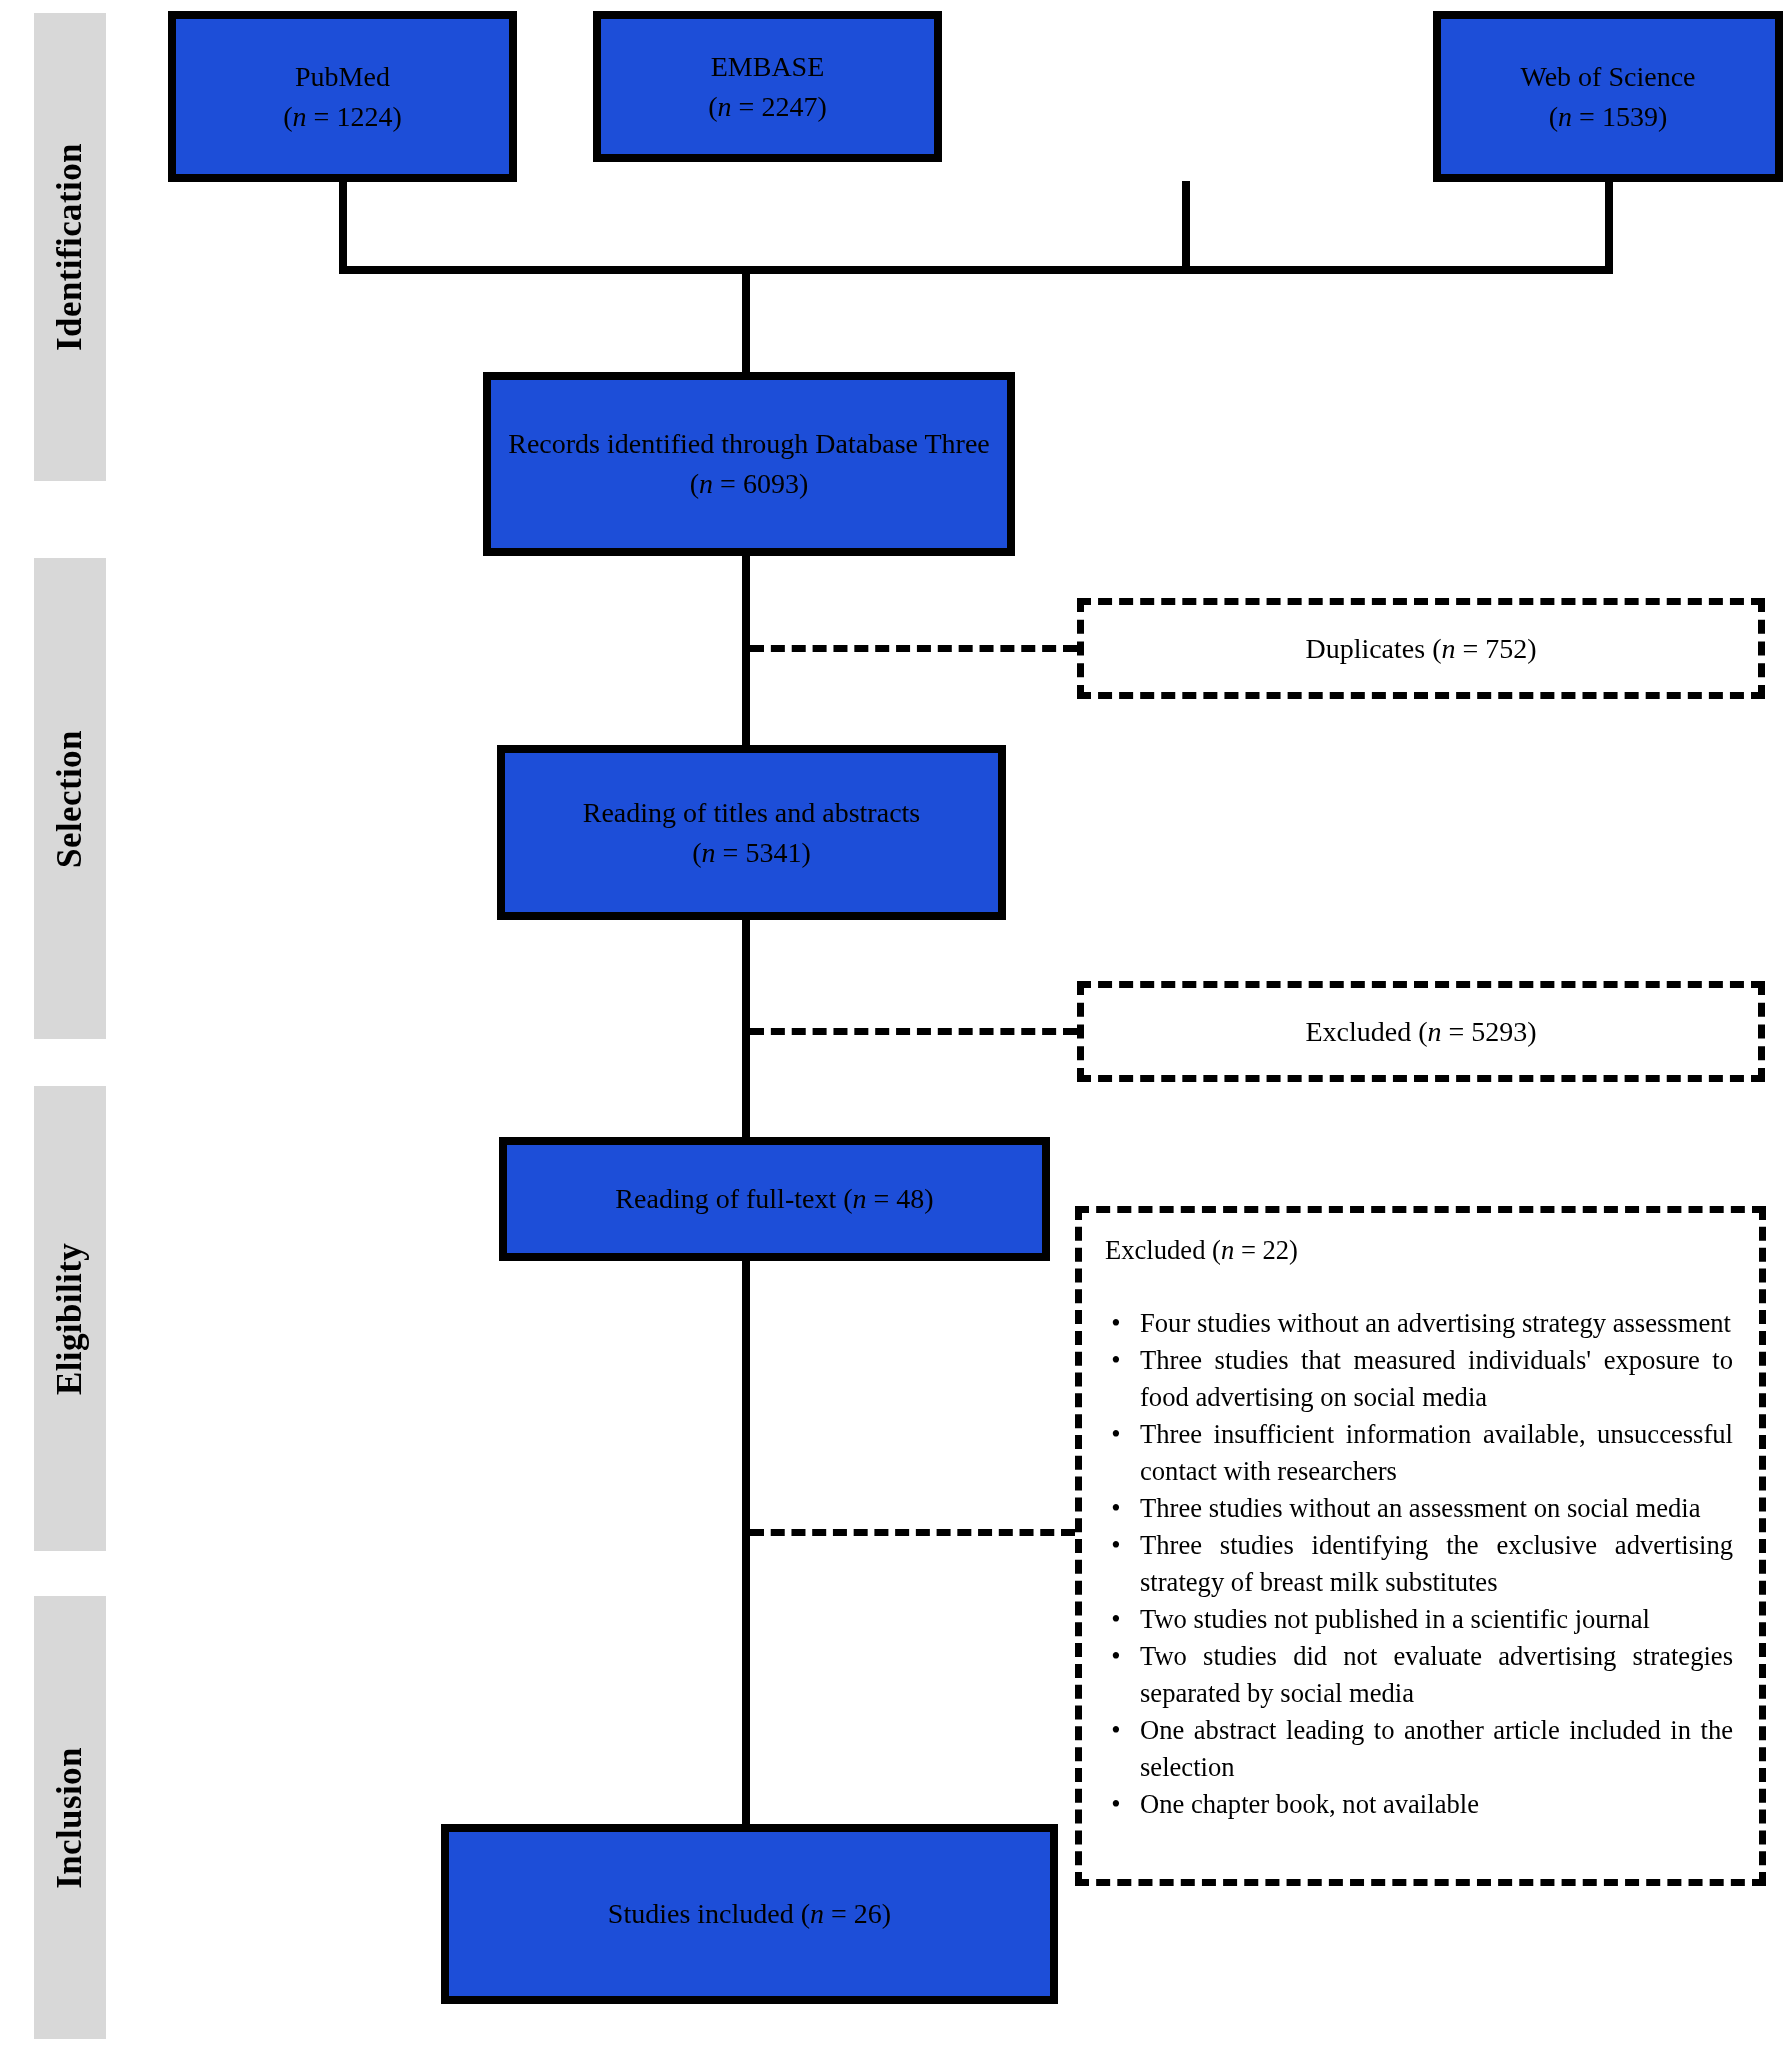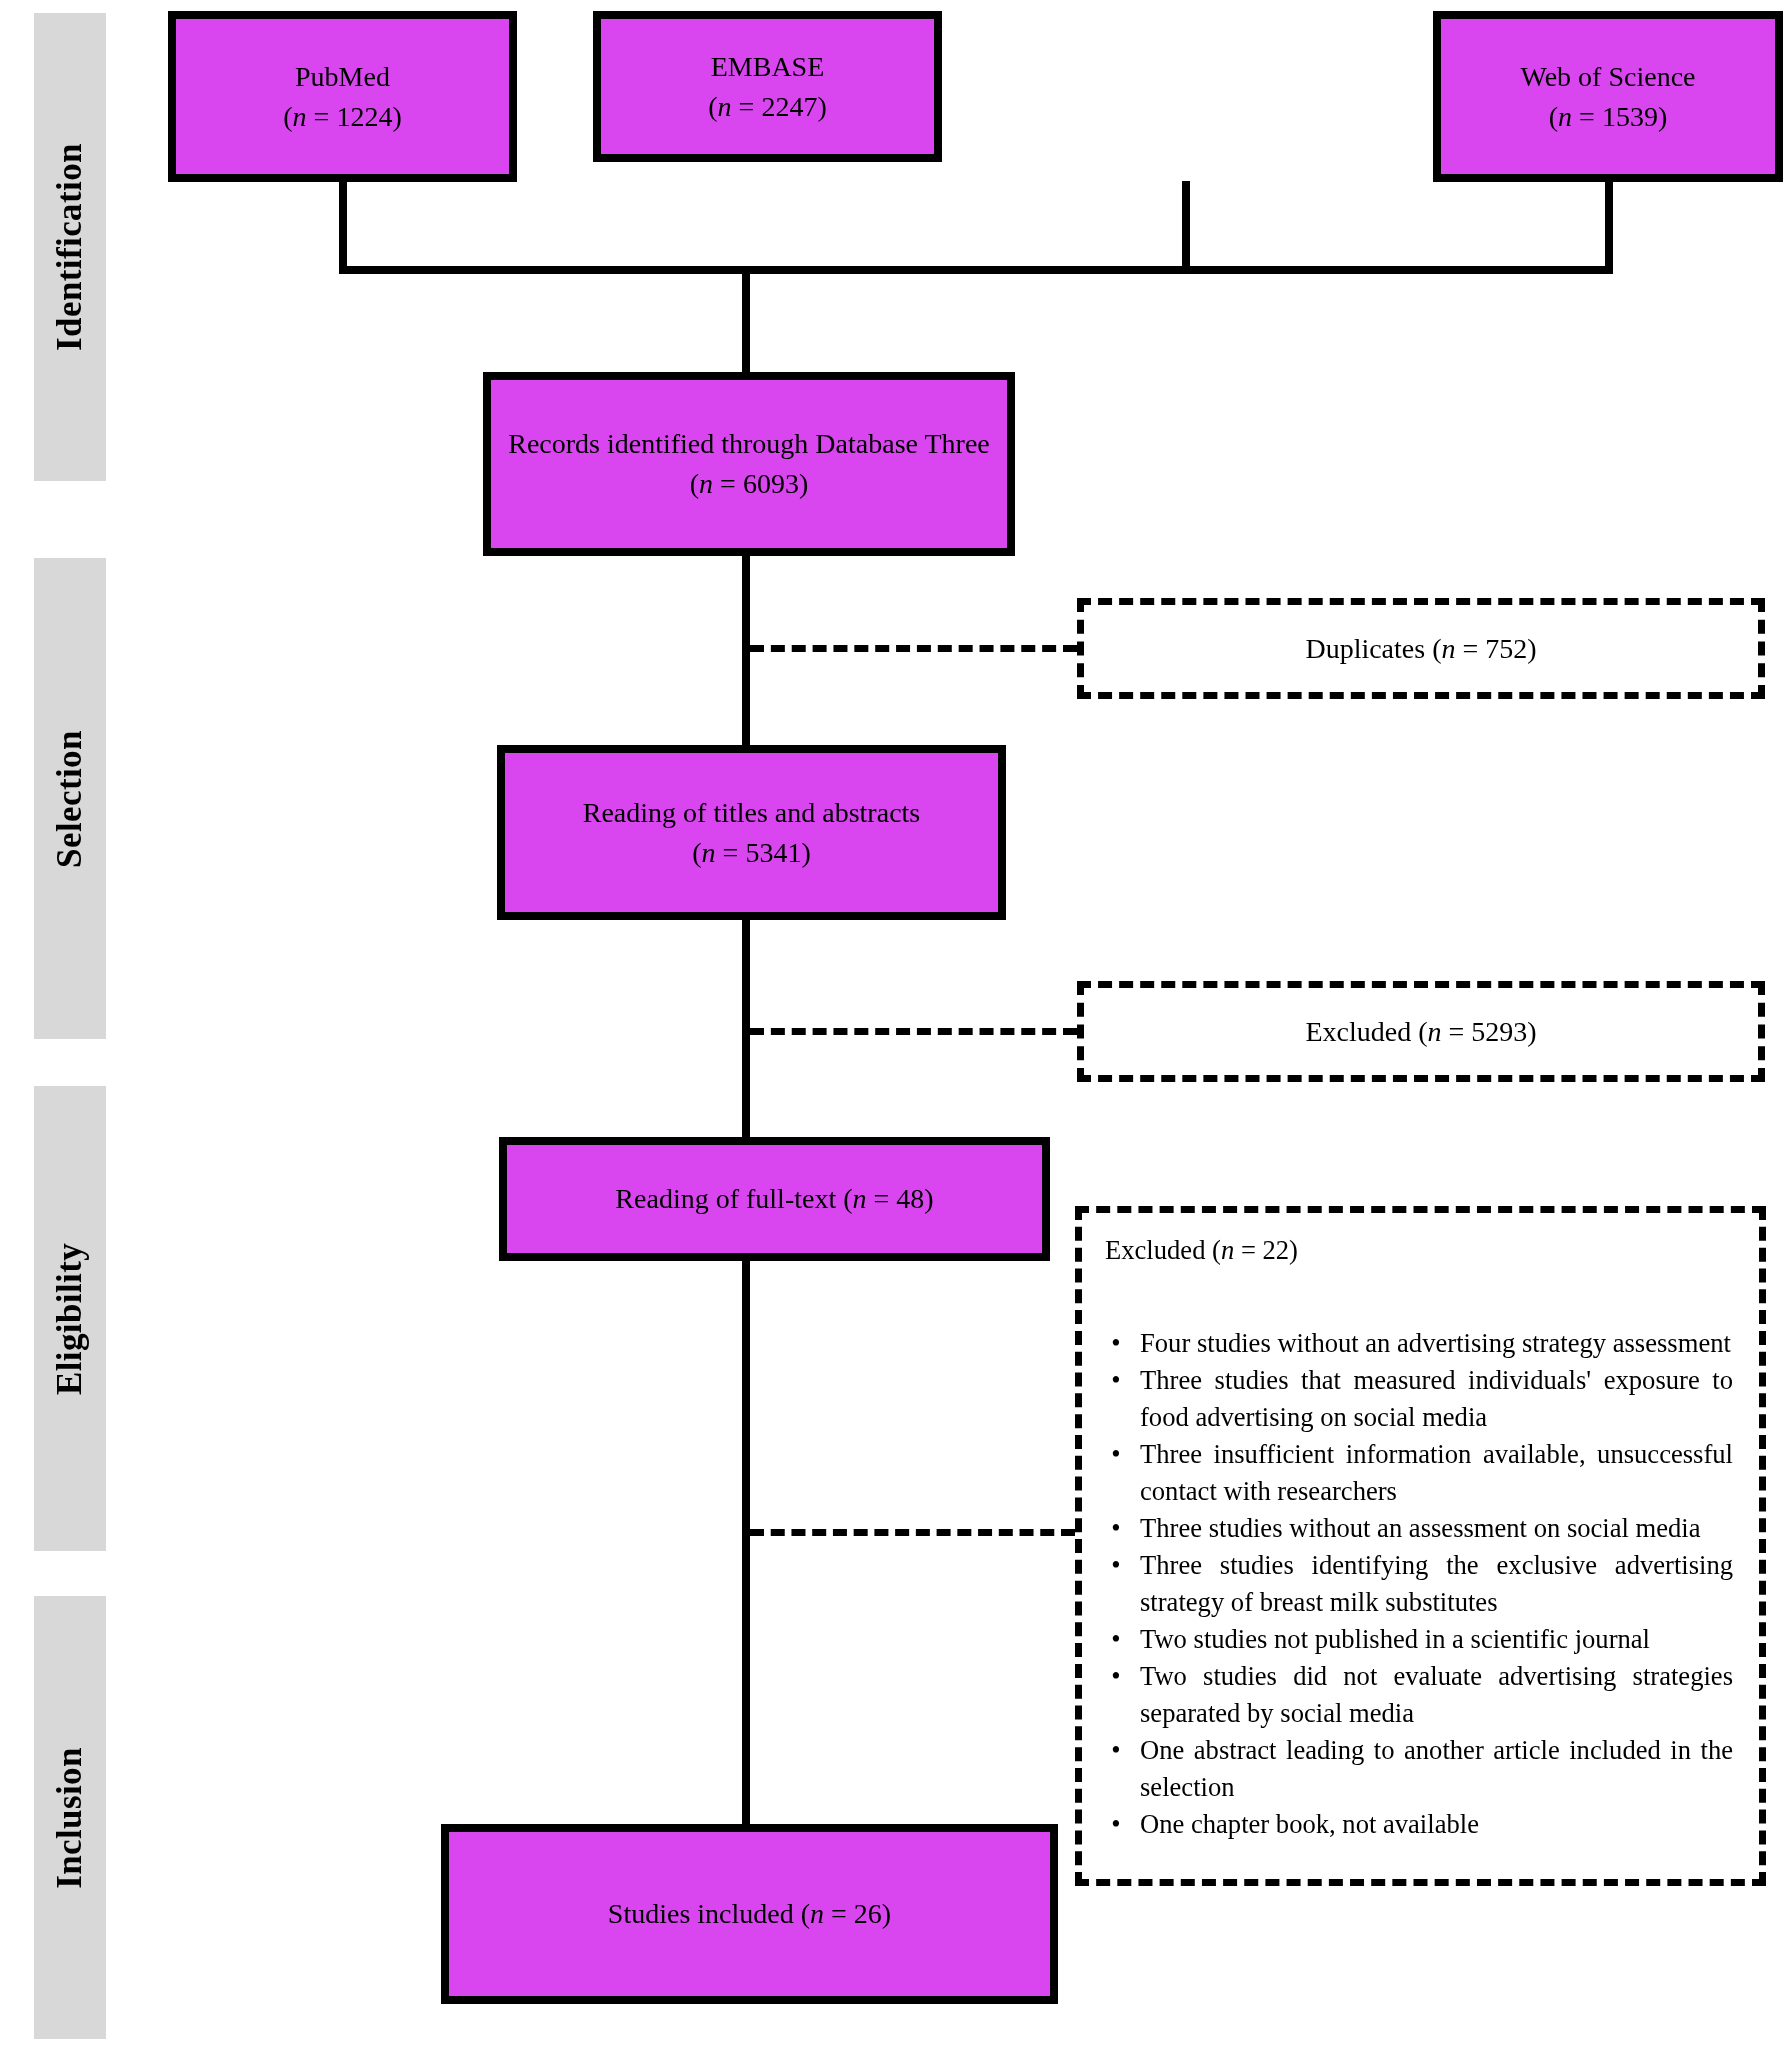--- a/index.html
+++ b/index.html
@@ -21,21 +21,21 @@
     transform:rotate(-90deg);
     white-space:nowrap;
     font-weight:bold;
     font-size:35px;
     letter-spacing:0.4px;
   }
   
   .box{
     position:absolute;
     box-sizing:border-box;
-    background:#d946ef;
+    background:#1d4ed8;
     border:8px solid #000;
     display:flex;flex-direction:column;align-items:center;justify-content:center;
     text-align:center;
     font-size:28px;
     line-height:1.42;
     padding:4.4px 8.9px;
   }
   
   .dashbox{
     position:absolute;
@@ -49,21 +49,21 @@
   }
   .dashbox.biglist{
     display:block;
     text-align:left;
     font-size:26.6px;
     line-height:37px;
     padding:18.6px 26px 8.9px 23px;
   }
   .reasons{
     list-style:none;
-    margin:56px 0 0 0;
+    margin:36px 0 0 0;
     padding:0;
     text-align:justify;
   }
   .reasons li{
     position:relative;
     padding-left:35px;
   }
   .reasons li::before{
     content:"\2022";
     position:absolute;

